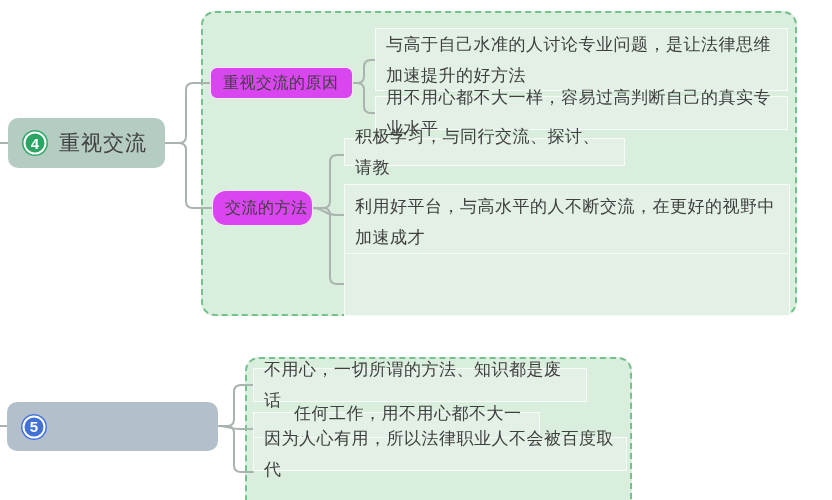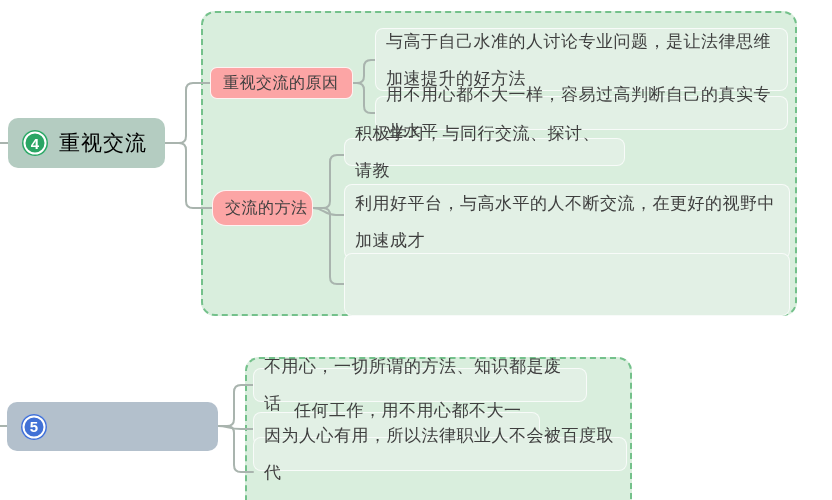--- a/index.html
+++ b/index.html
@@ -38,21 +38,21 @@
     align-items: center;
     gap: 11px;
     padding-left: 14px;
     border-radius: 10px;
     box-sizing: border-box;
     z-index: 3;
     cursor: default;
   }
   .main-node .title {
     font-size: 21px;
-    color: #000000;
+    color: #404040;
     letter-spacing: 1px;
     white-space: nowrap;
   }
   .badge {
     width: 26px; height: 26px;
     border-radius: 50%;
     display: flex;
     align-items: center;
     justify-content: center;
     color: #ffffff;
@@ -66,41 +66,41 @@
   }
   .badge-blue {
     background: #4271d6;
     box-shadow: inset 0 0 0 1.5px #4271d6, inset 0 0 0 3.5px #ffffff;
   }
   .node4 { left: 8px;  top: 118px; width: 157px; height: 50px; background: #b4ccc1; }
   .node5 { left: 7px;  top: 402px; width: 211px; height: 49px; background: #b3c0cc; }
 
   .sub-node {
     position: absolute;
-    background: #fca5a5;
+    background: #d946ef;
     border: 1px solid rgba(255,255,255,0.85);
     border-radius: 7px;
     box-sizing: border-box;
     display: flex;
     align-items: center;
     padding: 12px 12px;
     font-size: 16px;
     letter-spacing: 0.5px;
     white-space: nowrap;
     z-index: 3;
   }
   .leaf {
     position: absolute;
     background: #e2f0e5;
     border: 1px solid rgba(255,255,255,0.75);
-    border-radius: 8px;
+    border-radius: 0;
     box-sizing: border-box;
     padding: 3px 10px;
     font-size: 17px;
-    line-height: 37px;
+    line-height: 31px;
     letter-spacing: 0.5px;
     z-index: 3;
     display: flex;
     align-items: center;
   }
   .box1 { left: 201px; top: 11px;  width: 596px; height: 305px; }
   .box2 { left: 245px; top: 357px; width: 387px; height: 165px; }
 
   .subA1 { left: 210px; top: 67px;  width: 143px; height: 32px; }
   .subA2 { left: 212px; top: 190px; width: 101px; height: 36px; border-radius: 14px; }

